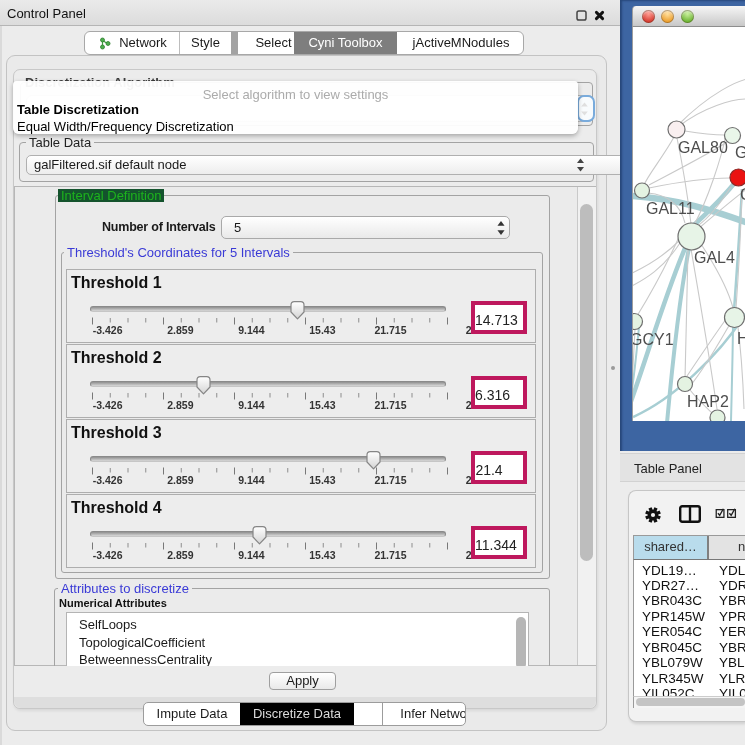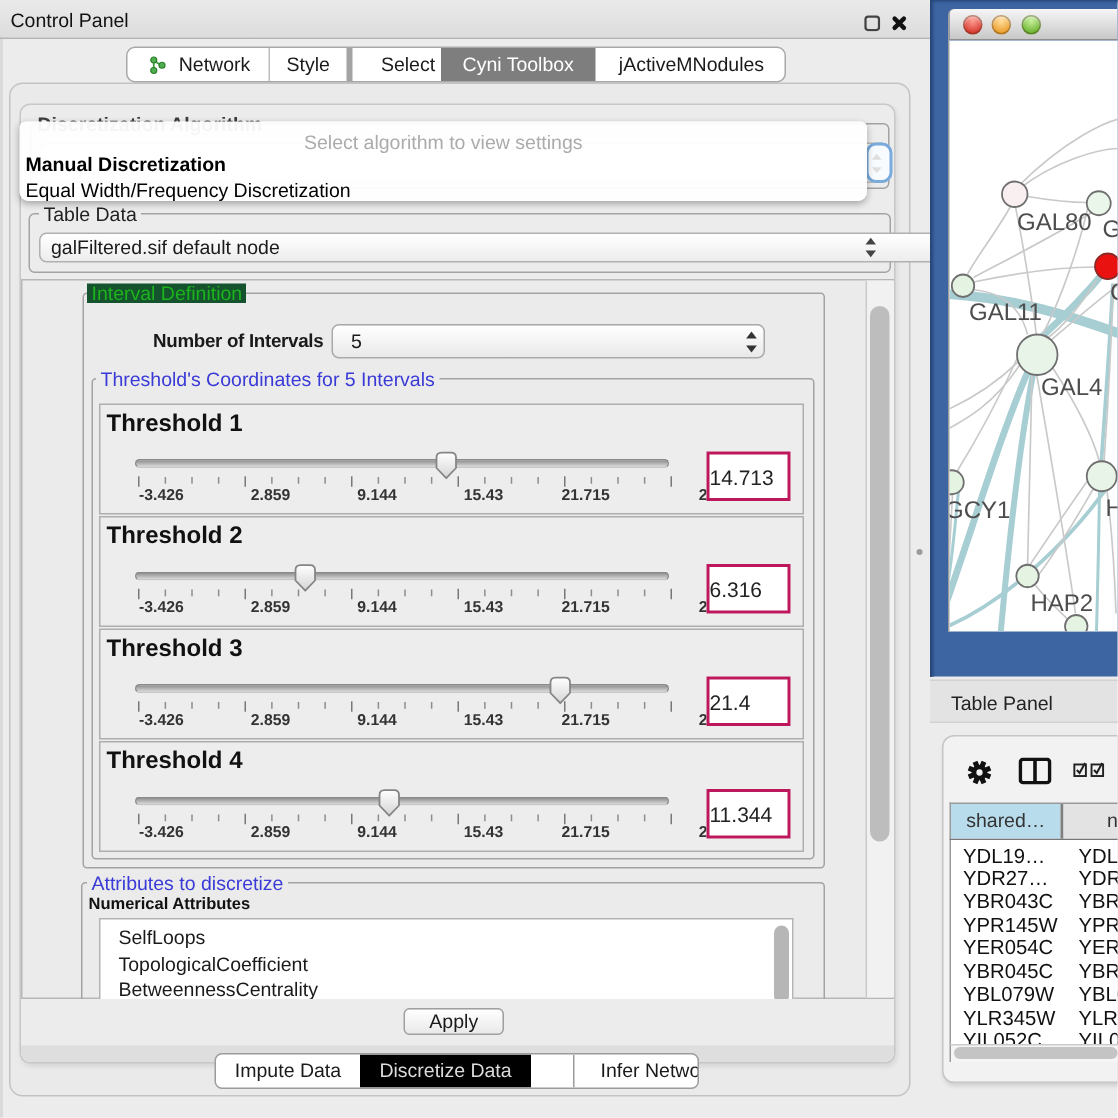--- a/index.html
+++ b/index.html
@@ -4,22 +4,22 @@
 * { margin:0; padding:0; box-sizing:border-box; }
 html,body { width:745px; height:745px; overflow:hidden; }
 #root { position:absolute; left:0; top:0; width:745px; height:745px; background:#ececec;
   font-family:"Liberation Sans", sans-serif; font-size:13px; color:#1a1a1a; }
 .abs { position:absolute; }
 .trow { position:absolute; left:66px; width:470px; height:74px; border:1px solid #aeaeae; background:#ededed; }
 .tlab { position:absolute; left:4px; top:4px; font-weight:bold; font-size:16px; color:#111; }
 .track { position:absolute; left:23px; top:36px; width:356px; height:6px; border-radius:3px;
   background:linear-gradient(#8f8f8f,#d8d8d8); border:1px solid #8a8a8a; border-bottom-color:#c6c6c6; }
 .tnum { position:absolute; top:54px; width:60px; text-align:right; font-size:10.5px; font-weight:bold; color:#333; }
-.vbox { position:absolute; left:404px; top:31px; width:56px; height:33px; background:#fff; border:2px solid #be185d;
-  font-size:14px; line-height:31px; text-align:left; padding-right:20px; color:#222; }
+.vbox { position:absolute; left:404px; top:31px; width:56px; height:33px; background:#fff; border:4px solid #be185d;
+  font-size:14px; line-height:31px; text-align:center; padding-right:20px; color:#222; }
 .gbox { position:absolute; border:1px solid #a3a3a3; border-radius:4px; }
 .glab { position:absolute; background:#ececec; padding:0 3px; font-size:13px; line-height:13px; }
 .seg { display:inline-block; height:100%; text-align:center; }
 </style></head>
 <body>
 <div id="root">
 <div class="abs" style="left:0;top:0;width:2px;height:745px;background:#dadada;"></div>
 <svg width="0" height="0">
       <defs>
 <linearGradient id="thg" x1="0" y1="0" x2="0" y2="1">
@@ -46,21 +46,21 @@
 <div class="seg" style="position:absolute;left:0;width:94px;">
 <svg style="position:absolute;left:14px;top:5px" width="12" height="13" viewBox="0 0 12 13">
 <line x1="3.5" y1="3.5" x2="3.5" y2="9.5" stroke="#3f9e3f" stroke-width="1.2"></line>
 <line x1="3.5" y1="3.5" x2="8.5" y2="6.5" stroke="#3f9e3f" stroke-width="1.2"></line>
 <circle cx="3.5" cy="3" r="2" fill="#4daf4d" stroke="#2e7d2e" stroke-width="0.8"></circle>
 <circle cx="3.5" cy="10" r="2" fill="#4daf4d" stroke="#2e7d2e" stroke-width="0.8"></circle>
 <circle cx="9" cy="6.5" r="2" fill="#4daf4d" stroke="#2e7d2e" stroke-width="0.8"></circle>
 </svg>
 <span style="margin-left:22px;">Network</span></div>
 <div class="seg" style="position:absolute;left:94px;width:52px;border-left:1px solid #bdbdbd;">Style</div>
-<div class="seg" style="position:absolute;left:146px;width:78px;border-left:4px solid #a3a3a3;">Select</div>
+<div class="seg" style="position:absolute;left:146px;width:78px;border-left:7px solid #a3a3a3;">Select</div>
 <div class="seg" style="position:absolute;left:209px;width:103px;background:#7e7e7e;color:#fff;">Cyni Toolbox</div>
 <div class="seg" style="position:absolute;left:312px;width:128px;">jActiveMNodules</div>
 </div>
 
 <div class="gbox" style="left:20px;top:82px;width:573px;height:44px;"></div>
 <div class="abs" style="left:25px;top:75px;font-size:13px;font-weight:bold;color:#3c3c3c;">Discretization Algorithm</div>
 <div class="abs" style="left:26px;top:95px;width:568px;height:27px;border:1px solid #b9b9b9;border-radius:6px;background:linear-gradient(#fdfdfd,#ededed);"></div>
 <div class="abs" style="left:577px;top:95px;width:18px;height:27px;border:2.5px solid #79abdc;border-radius:7px;background:#f8fbfd;"></div>
 <svg class="abs" style="left:580px;top:101px" width="9" height="16" viewBox="0 0 9 16">
       <path d="M4.5,1.5 L7.8,5.5 L1.2,5.5 Z" fill="#dfdfdf"></path>
@@ -253,21 +253,21 @@
 <div class="abs" style="left:269px;top:672px;width:67px;height:18px;border:1px solid #9f9f9f;border-radius:4px;background:linear-gradient(#ffffff,#e9e9e9);text-align:center;font-size:13px;line-height:16px;">Apply</div>
 <div class="abs" style="left:143px;top:702px;width:323px;height:24px;background:#fff;border:1px solid #9c9c9c;border-radius:5px;overflow:hidden;font-size:13px;line-height:22px;text-align:center;">
 <div style="position:absolute;left:0;width:96px;height:100%;">Impute Data</div>
 <div style="position:absolute;left:96px;width:114px;height:100%;background:#000000;color:#dcdcdc;">Discretize Data</div>
 <div style="position:absolute;left:210px;width:113px;height:100%;border-left:1px solid #9c9c9c;margin-left:28px;">Infer Network</div>
 </div>
 <div class="abs" style="left:611px;top:366px;width:4px;height:4px;border-radius:50%;background:#9a9a9a;"></div>
 
 <div class="abs" style="left:13px;top:81px;width:565px;height:53px;background:rgba(255,255,255,0.95);border-radius:4px 4px 6px 6px;box-shadow:0 2px 5px rgba(0,0,0,0.3);"></div>
 <div class="abs" style="left:13px;top:87px;width:565px;text-align:center;color:#ababab;font-size:13px;">Select algorithm to view settings</div>
-<div class="abs" style="left:17px;top:102px;font-weight:bold;font-size:13px;color:#000;">Manual Discretization</div>
+<div class="abs" style="left:17px;top:102px;font-weight:bold;font-size:13px;color:#000;">Table Discretization</div>
 <div class="abs" style="left:17px;top:119px;font-size:13px;color:#000;">Equal Width/Frequency Discretization</div>
 
 <div class="abs" style="left:620px;top:0;width:125px;height:451px;background:#3d65a2;box-shadow:inset 3px 2px 2px -1px #27477a;"></div>
 <div class="abs" style="left:632px;top:6px;width:113px;height:21px;background:linear-gradient(#f6f6f6,#c8c8c8);border-bottom:1px solid #8e8e8e;border-left:1px solid #9e9e9e;border-radius:4px 0 0 0;"></div>
 <div style="position:absolute;left:641.5px;top:10px;width:13px;height:13px;border-radius:50%;background:radial-gradient(circle at 50% 30%, #ff9d93 0%, #d63c31 70%);box-shadow: inset 0 0 0 1px rgba(60,40,20,.35), inset 0 2px 2px rgba(255,255,255,.55);"></div><div style="position:absolute;left:660.5px;top:10px;width:13px;height:13px;border-radius:50%;background:radial-gradient(circle at 50% 30%, #ffdf9d 0%, #ec9f2e 70%);box-shadow: inset 0 0 0 1px rgba(60,40,20,.35), inset 0 2px 2px rgba(255,255,255,.55);"></div><div style="position:absolute;left:680.5px;top:10px;width:13px;height:13px;border-radius:50%;background:radial-gradient(circle at 50% 30%, #c9ef9c 0%, #6db534 70%);box-shadow: inset 0 0 0 1px rgba(60,40,20,.35), inset 0 2px 2px rgba(255,255,255,.55);"></div><div class="abs" style="left:632px;top:27px;width:113px;height:394px;background:#fff;border-left:1px solid #9e9e9e;overflow:hidden;">
       <svg width="113" height="394" viewBox="0 0 113 394" style="position:absolute;left:0;top:0">
 <path d="M -1,169 C 45,172 82,184 115,196" fill="none" stroke="#a7ced3" stroke-width="6.5"></path>
 <path d="M 105,152 C 92,168 72,188 60,199" fill="none" stroke="#a7ced3" stroke-width="4.5"></path>
 <path d="M 56,221 C 48,262 40,330 34,396" fill="none" stroke="#a7ced3" stroke-width="4"></path>
 <path d="M 53,219 C 34,262 14,330 -4,380" fill="none" stroke="#a7ced3" stroke-width="4.5"></path>

